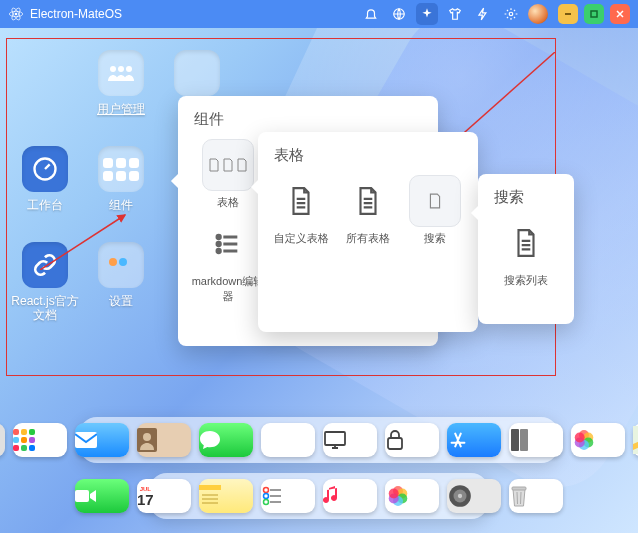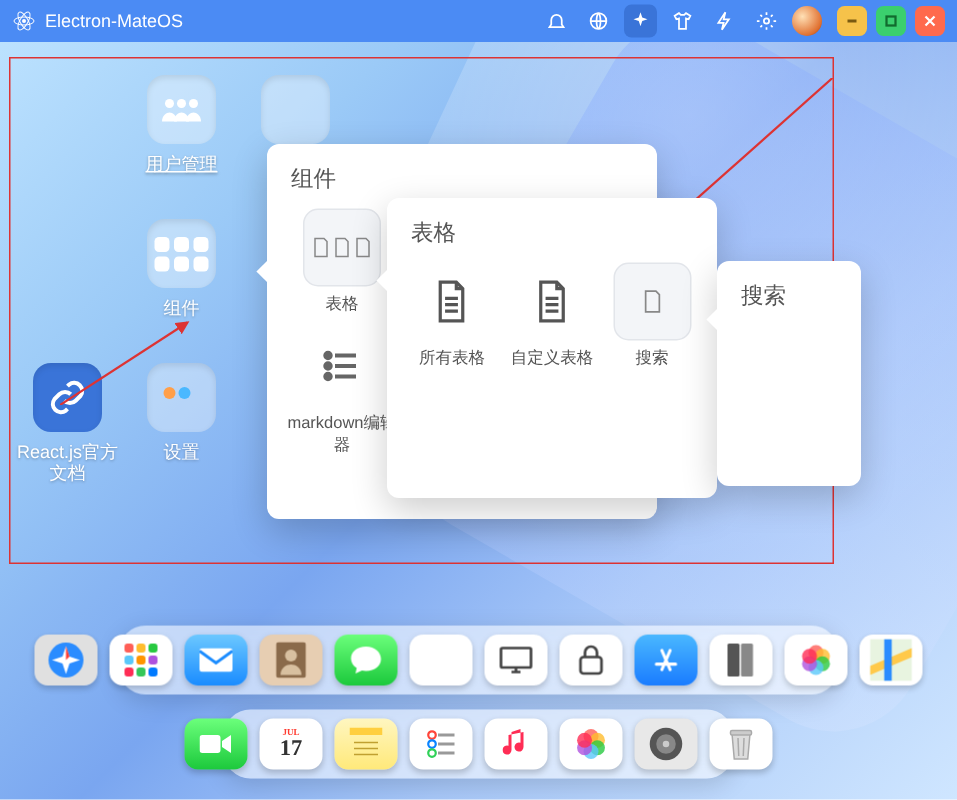--- a/index.html
+++ b/index.html
@@ -109,24 +109,23 @@
   .dock {
     position:absolute; left:50%; transform:translateX(-50%);
     width:480px; border-radius:18px; padding:6px 10px;
     background:rgba(255,255,255,0.55); backdrop-filter:blur(6px);
     display:flex; align-items:center; justify-content:center; gap:8px;
     box-shadow:0 4px 16px rgba(0,0,0,0.15);
   }
   .dock.row1 { bottom:70px; }
   .dock.row2 { bottom:14px; width:340px; }
   .dock .app {
-    width:42px; height:34px; border-radius:9px; flex:0 0 auto;
-    display:flex; align-items:center; justify-content:center;
+    width:54px; height:34px; border-radius:9px; flex:0 0 auto;
+    display:flex; align-items:center; 
     box-shadow:0 2px 4px rgba(0,0,0,0.2);
-    font-family:Liberation Serif, serif;
   }
   .app.safari   { background:radial-gradient(circle,#fff 34%,#e0e0e0 36%); }
   .app.launch   { background:#fff; }
   .app.mail     { background:linear-gradient(#6cc8ff,#1a8cff); }
   .app.contacts { background:#e7ceb2; }
   .app.messages { background:linear-gradient(#6bff7b,#1cc93c); }
   .app.blank    { background:#fff; }
   .app.monitor  { background:#fff; }
   .app.lock     { background:#fff; }
   .app.appstore { background:linear-gradient(#4ab8ff,#1a7cff); }
@@ -253,20 +252,29 @@
           </g>
         </svg>
       </div>
     <div class="label">用户管理</div>
   </div>
   <div class="dicon" style="left:162px; top:22px;">
     <div class="tile"></div>
     <div class="label"></div>
   </div>
 
+  <div class="dicon" style="left:10px; top:118px;">
+    <div class="tile blue">
+        <svg width="28" height="28" viewBox="0 0 24 24" fill="none" stroke="#fff" stroke-width="2">
+          <circle cx="12" cy="12" r="9"></circle>
+          <path d="M12 12l4-4M8 8v0M16 8v0M6 12v0M18 12v0M8 16v0"></path>
+        </svg>
+      </div>
+    <div class="label">工作台</div>
+  </div>
   <div class="dicon" style="left:86px; top:118px;">
     <div class="tile">
         <div class="mini-grid">
           <span></span>
           <span></span>
           <span></span>
           <span></span>
           <span></span>
           <span></span>
         </div>
@@ -344,46 +352,58 @@
   <div class="ptitle">表格</div>
   <div class="pgrid">
     <div class="pitem">
       <div class="picon">
           <svg class="docsvg" viewBox="0 0 24 28" fill="none" stroke="#555" stroke-width="2">
             <path d="M5 2h10l4 4v20H5z"></path>
             <path d="M15 2v4h4"></path>
             <path d="M8 12h8M8 16h8M8 20h8"></path>
           </svg>
         </div>
-      <div>所有表格</div>
+      <div>自定义表格</div>
     </div>
     <div class="pitem">
       <div class="picon">
           <svg class="docsvg" viewBox="0 0 24 28" fill="none" stroke="#555" stroke-width="2">
             <path d="M5 2h10l4 4v20H5z"></path>
             <path d="M15 2v4h4"></path>
             <path d="M8 12h8M8 16h8M8 20h8"></path>
           </svg>
         </div>
-      <div>自定义表格</div>
+      <div>所有表格</div>
     </div>
     <div class="pitem light">
       <div class="picon">
           <svg width="14" height="16" viewBox="0 0 12 14">
             <path d="M2 1h6l2 2v10H2z" fill="none" stroke="#888"></path>
           </svg>
         </div>
       <div>搜索</div>
     </div>
   </div>
 </div>
 
 <div class="panel p3">
   <div class="carat"></div>
   <div class="ptitle">搜索</div>
+  <div class="pgrid">
+    <div class="pitem">
+      <div class="picon">
+          <svg class="docsvg" viewBox="0 0 24 28" fill="none" stroke="#555" stroke-width="2">
+            <path d="M5 2h10l4 4v20H5z"></path>
+            <path d="M15 2v4h4"></path>
+            <path d="M8 12h8M8 16h8M8 20h8"></path>
+          </svg>
+        </div>
+      <div>搜索列表</div>
+    </div>
+  </div>
 </div>
 
 <div class="dock row1">
   <div class="app safari">
       <svg width="28" height="28" viewBox="0 0 24 24">
         <circle cx="12" cy="12" r="10" fill="#2a8cff"></circle>
         <path d="M12 4l2 6 6 2-6 2-2 6-2-6-6-2 6-2z" fill="#fff"></path>
         <path d="M12 4l2 6-2 2z" fill="#ff3b30"></path>
       </svg>
     </div>

